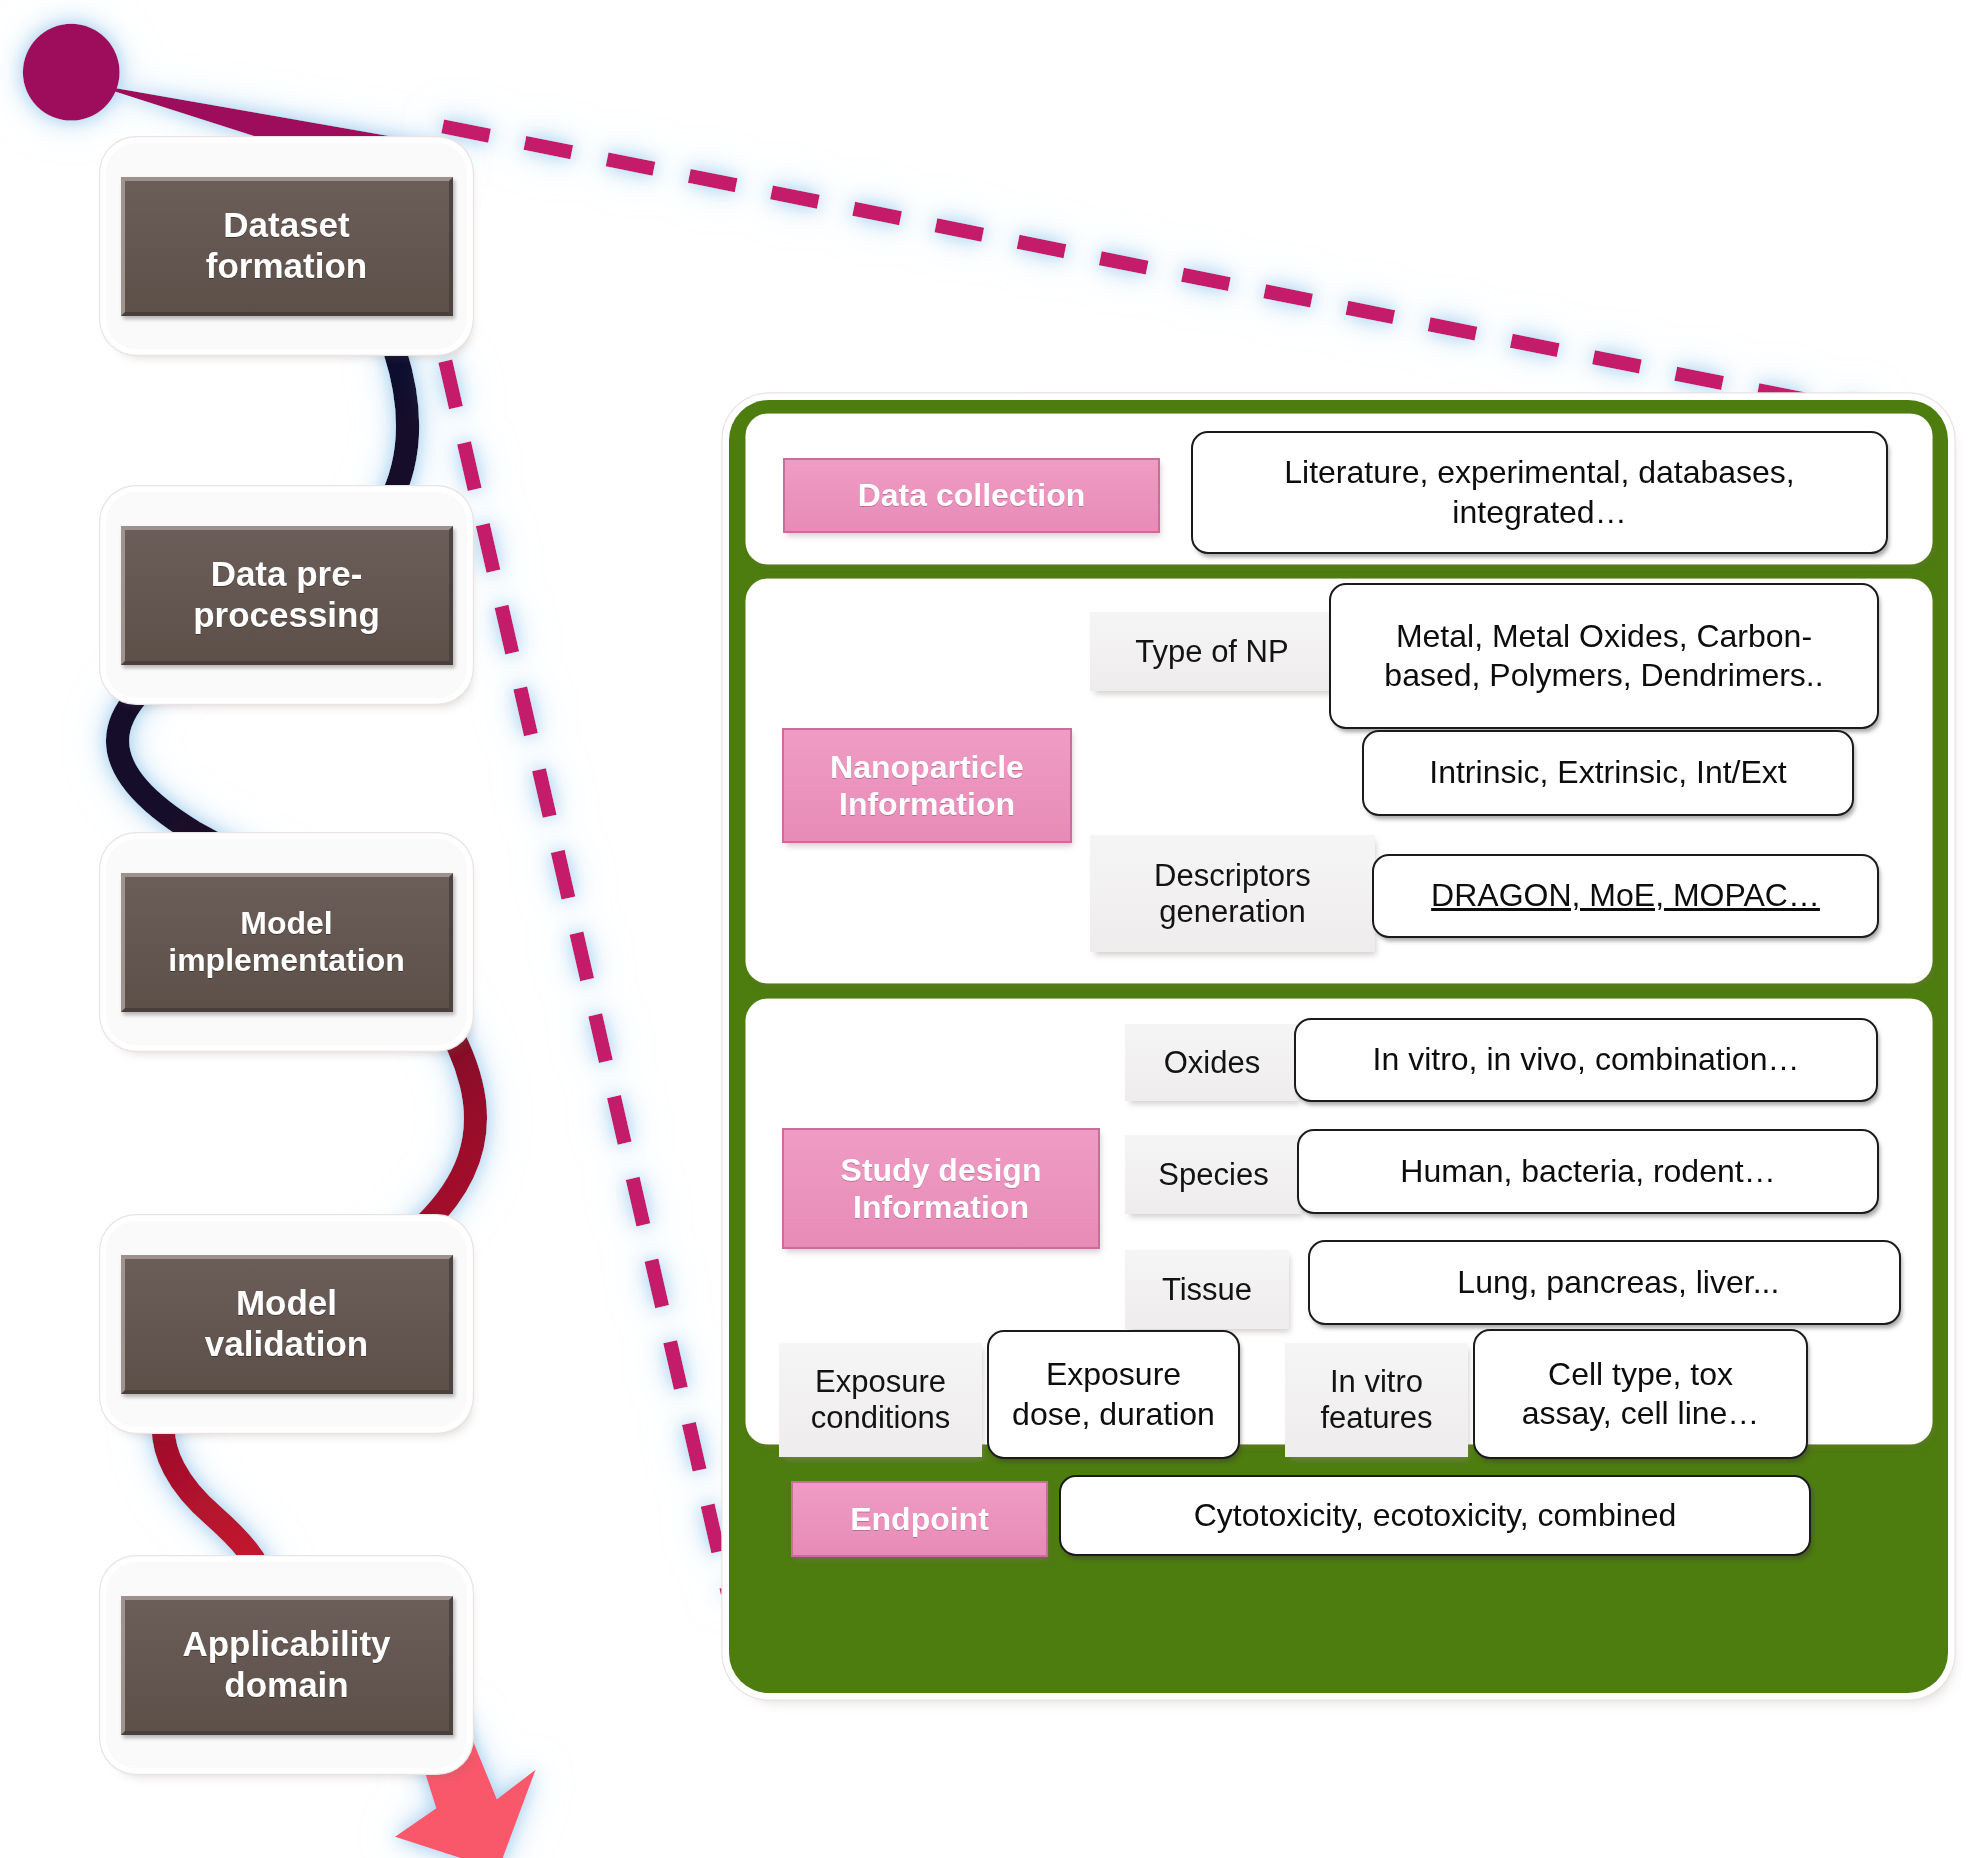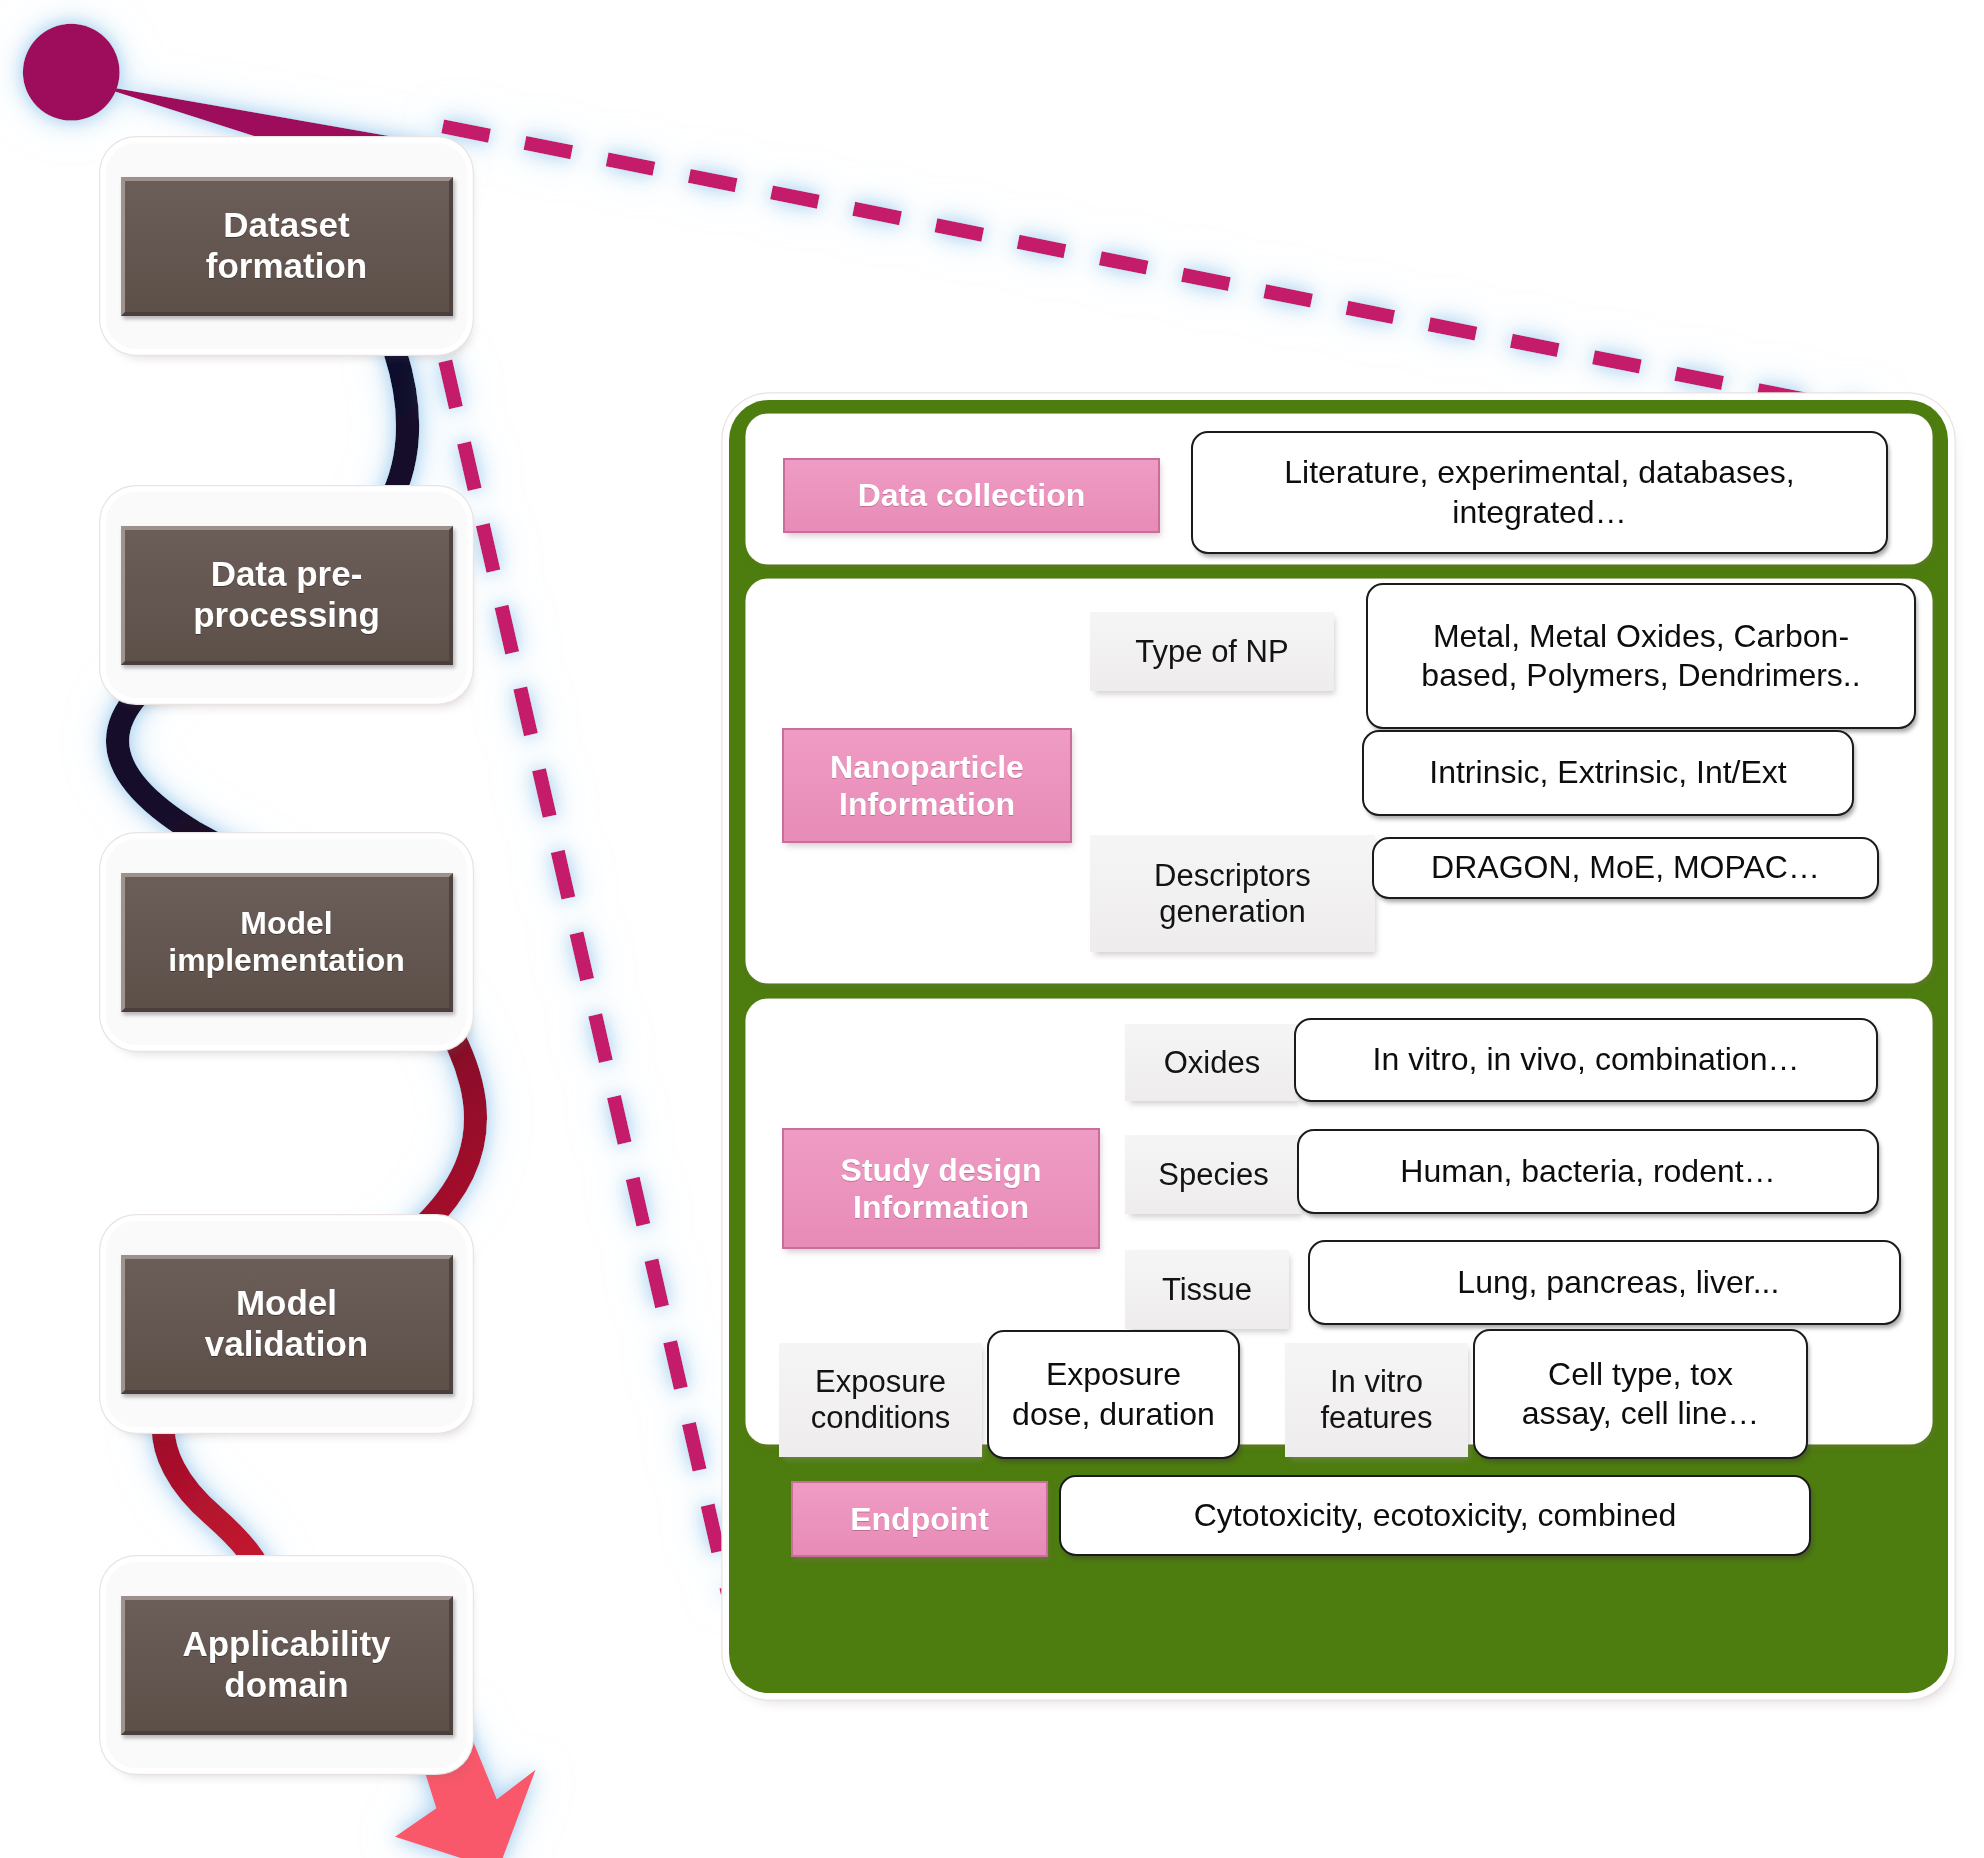--- a/index.html
+++ b/index.html
@@ -181,28 +181,28 @@
 
   <div class="val-box" style="left:462px;top:31px;width:697px;height:123px;white-space:pre-line;">Literature, experimental, databases,
 integrated…</div>
 
   <div class="group-card" style="left:17px;top:179px;width:1186px;height:404px;"></div>
 
   <div class="cat-chip" style="left:53px;top:328px;width:286px;height:111px;white-space:pre-line;">Nanoparticle
 Information</div>
 
   <div class="sub-chip" style="left:361px;top:212px;width:244px;height:79px;white-space:pre-line;">Type of NP</div>
-  <div class="val-box" style="left:600px;top:183px;width:550px;height:146px;white-space:pre-line;margin-left:37px;">Metal, Metal Oxides, Carbon-
+  <div class="val-box" style="left:600px;top:183px;width:550px;height:146px;white-space:pre-line;">Metal, Metal Oxides, Carbon-
 based, Polymers, Dendrimers..</div>
 
   <div class="val-box" style="left:633px;top:330px;width:492px;height:86px;white-space:pre-line;">Intrinsic, Extrinsic, Int/Ext</div>
 
   <div class="sub-chip" style="left:361px;top:435px;width:285px;height:117px;white-space:pre-line;">Descriptors
 generation</div>
-  <div class="val-box" style="left:643px;top:437px;width:507px;height:62px;white-space:pre-line;">DRAGON, MoE, MOPAC…</div>
+  <div class="val-box" style="left:643px;top:454px;width:507px;height:84px;white-space:pre-line;text-decoration:underline;">DRAGON, MoE, MOPAC…</div>
 
   <div class="group-card" style="left:17px;top:599px;width:1186px;height:445px;"></div>
 
   <div class="cat-chip" style="left:53px;top:728px;width:314px;height:117px;white-space:pre-line;">Study design
 Information</div>
 
   <div class="sub-chip" style="left:396px;top:624px;width:174px;height:77px;white-space:pre-line;">Oxides</div>
   <div class="val-box" style="left:565px;top:618px;width:584px;height:84px;white-space:pre-line;">In vitro, in vivo, combination…</div>
 
   <div class="sub-chip" style="left:396px;top:735px;width:177px;height:79px;white-space:pre-line;">Species</div>

